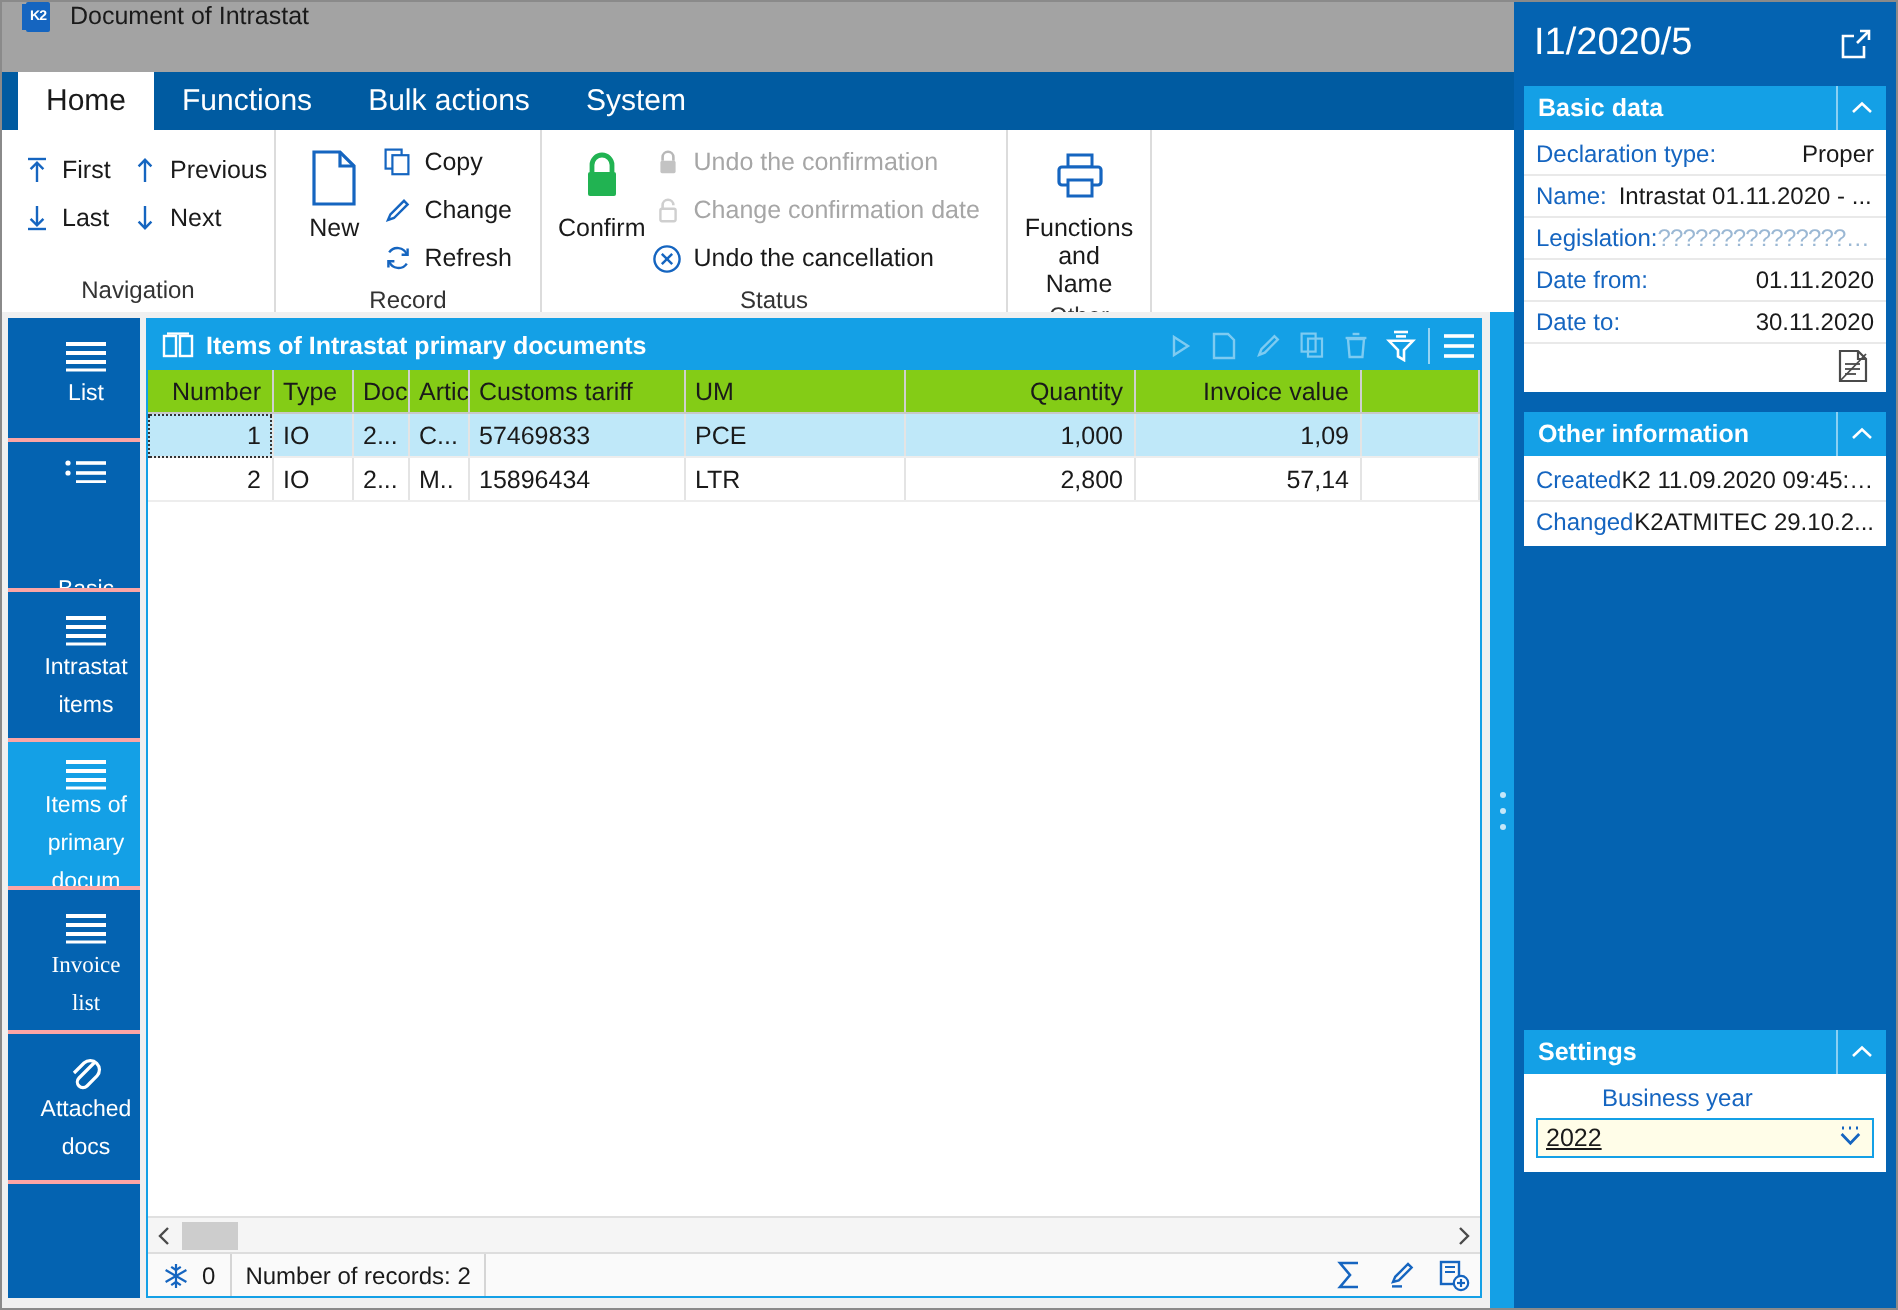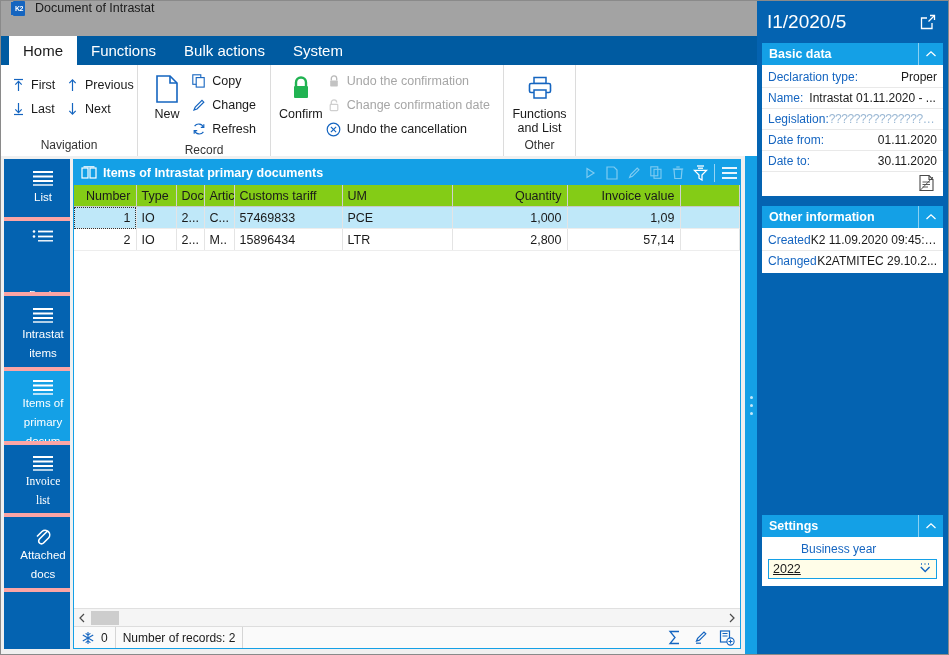--- a/index.html
+++ b/index.html
@@ -156,21 +156,21 @@
 
   
   .lefttabs {
     position: absolute; left: 3px; top: 3px;
     width: 66px; height: 490px;
     background: #0463b1;
   }
   .ltab {
     width: 66px;
     box-sizing: border-box;
-    border-bottom: 4px solid #fca5a5;
+    border-bottom: 2px solid #fca5a5;
     background: #0463b1;
     color: #ffffff;
     display: flex; flex-direction: column;
     align-items: center;
     padding-top: 7px;
     overflow: hidden;
     padding-left: 12px;
   }
   .ltab.active { background: #14a0e6; }
   .ltab .lico {
@@ -585,34 +585,35 @@
                 <svg class="iconsvg" width="15" height="15" viewBox="0 0 15 15">
                     <circle cx="7.5" cy="7.5" r="6.3" fill="none" stroke="#1565c0" stroke-width="1.2"></circle>
                     <line x1="4.9" y1="4.9" x2="10.1" y2="10.1" stroke="#1565c0" stroke-width="1.2"></line>
                     <line x1="10.1" y1="4.9" x2="4.9" y2="10.1" stroke="#1565c0" stroke-width="1.2"></line>
                   </svg>
               </span>
               <span>Undo the cancellation</span>
             </div>
           </div>
         </div>
+        <div class="rgroup-label">Status</div>
       </div>
 
       <div class="rgroup" style="width:72px;">
         <div class="rgroup-content" style="padding-top:4px; justify-content:center;">
           <div class="bigbtn" style="width:64px;">
             <span class="bico">
               <svg class="iconsvg" width="28" height="28" viewBox="0 0 28 28">
                   <rect x="8" y="2.5" width="12" height="6" fill="#ffffff" stroke="#1565c0" stroke-width="1.5"></rect>
                   <rect x="3.5" y="8.5" width="21" height="9" rx="1.5" fill="#ffffff" stroke="#1565c0" stroke-width="1.6"></rect>
                   <rect x="8" y="15" width="12" height="8" fill="#ffffff" stroke="#1565c0" stroke-width="1.5"></rect>
                 </svg>
             </span>
             <span class="blabel">Functions</span>
-            <span class="blabel">and List</span>
+            <span class="blabel">and Name</span>
           </div>
         </div>
         <div class="rgroup-label">Other</div>
       </div>
 
       <div style="flex:1;"></div>
 
       <div class="ribbon-collapse">
         <svg class="iconsvg" width="12" height="9" viewBox="0 0 12 9">
             <polyline points="1.5,6.5 6,2 10.5,6.5" fill="none" stroke="#555" stroke-width="1.2"></polyline>

